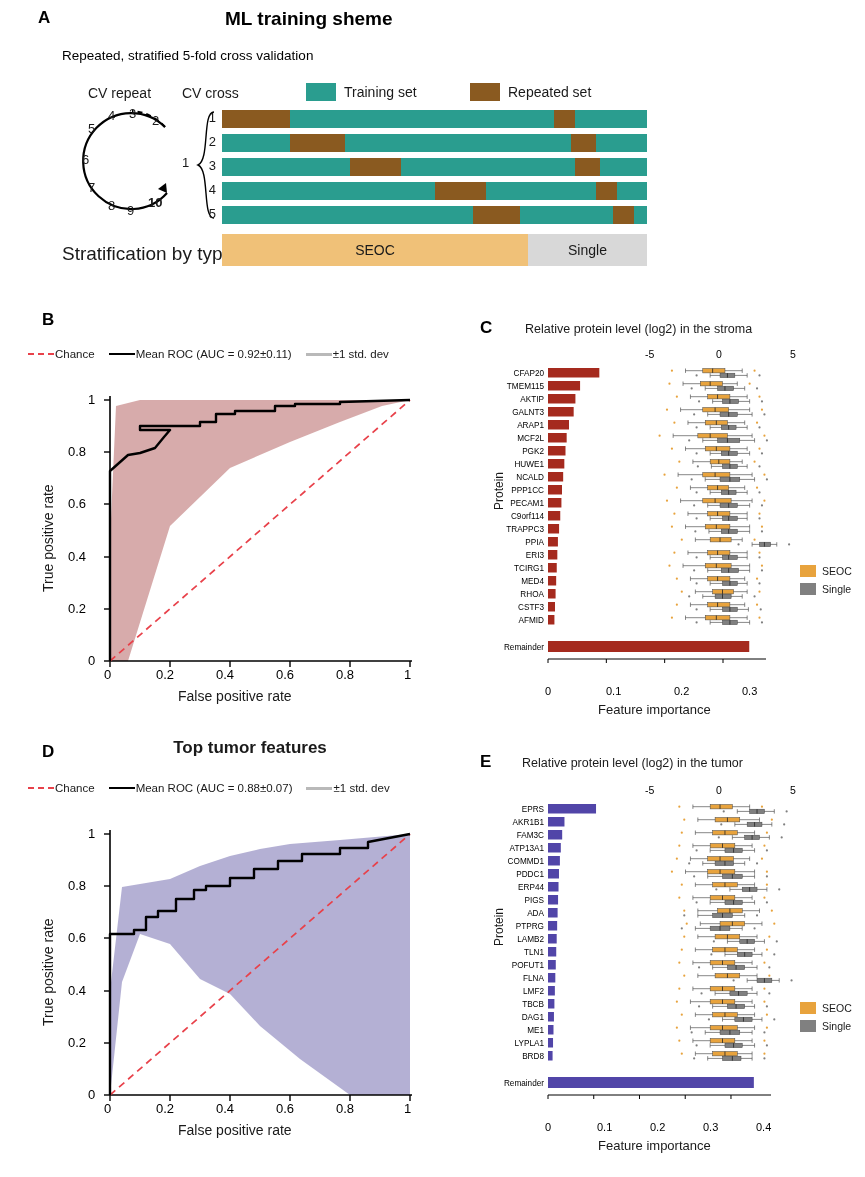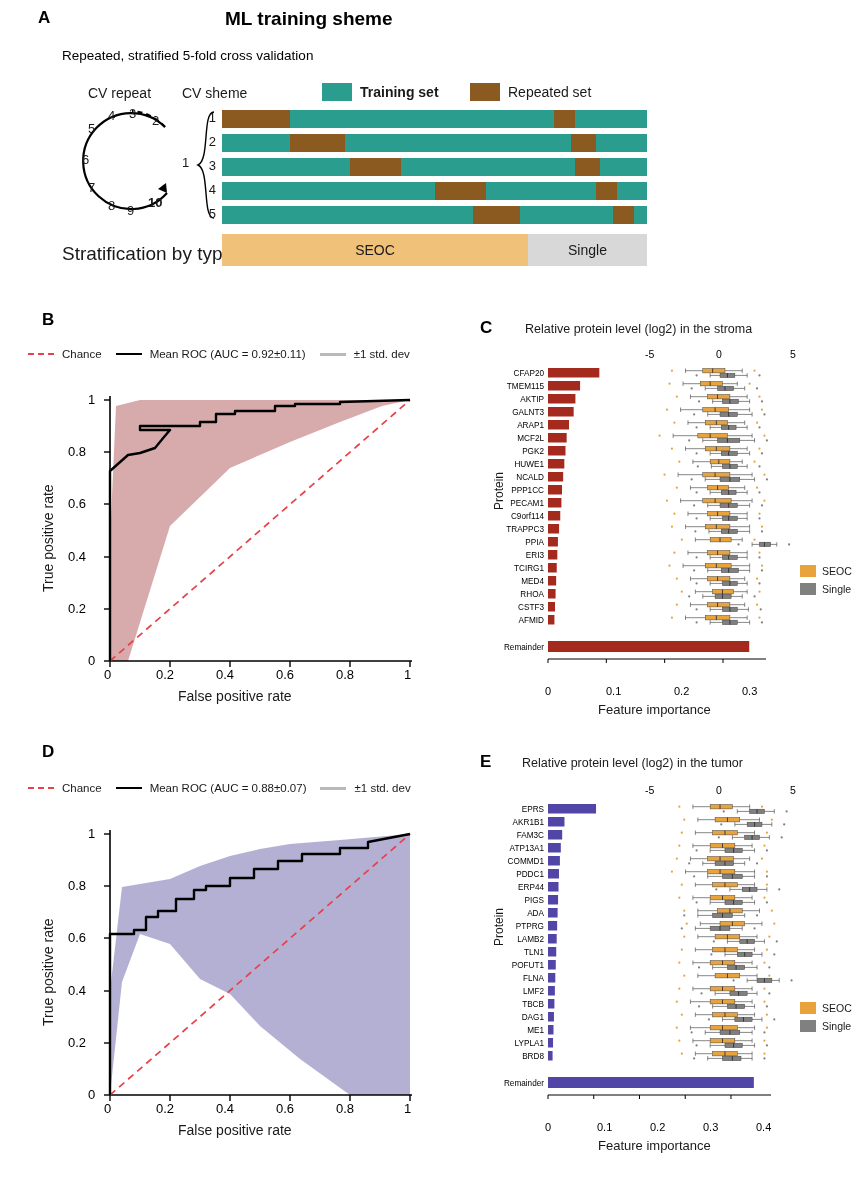--- a/index.html
+++ b/index.html
@@ -49,21 +49,21 @@
   .repeat-num { position: absolute; font-size: 13px; }
 
   #stratLabel { position: absolute; left: 62px; top: 243px; font-size: 19px; }
   #stratBar { position: absolute; left: 222px; top: 234px; width: 425px; height: 32px; display: flex; }
   #stratSEOC { background: #f0c178; flex: 0 0 72%; display: flex; align-items: center; justify-content: center; font-size: 14px; }
   #stratSingle { background: #d8d8d8; flex: 1; display: flex; align-items: center; justify-content: center; font-size: 14px; }
 
   
   .roc-title { position: absolute; font-size: 17px; font-weight: bold; text-align: center; }
   .roc-legend { position: absolute; display: flex; align-items: center; gap: 14px; font-size: 11.5px; }
-  .roc-legend .item { display: flex; align-items: center; gap: 8px; white-space: nowrap; }
+  .roc-legend .item { display: flex; align-items: center; gap: 1px; white-space: nowrap; }
   .ln { display: inline-block; width: 26px; height: 0; border-top: 2px solid #000; }
   .ln-dash { border-top: 2px dashed #e8414a; }
   .ln-grey { border-top: 3px solid #b9b9b9; }
 
   .axis-label { position: absolute; font-size: 14px; }
   .y-axis-label { transform: rotate(-90deg); transform-origin: left top; white-space: nowrap; }
 
   
   .imp-title { position: absolute; font-size: 12.5px; }
   .tick-lbl { position: absolute; font-size: 10.5px; color: #000; }
@@ -74,23 +74,23 @@
   .prot-axis-title { position: absolute; font-size: 12px; transform: rotate(-90deg); transform-origin: left top; }
 </style>
 </head>
 <body>
 
 <div id="panelA">
   <div class="panel-letter" style="left:38px; top:8px;">A</div>
   <div id="titleA">ML training sheme</div>
   <div id="subA">Repeated, stratified 5-fold cross validation</div>
   <div id="lblCVrepeat">CV repeat</div>
-  <div id="lblCVsplit">CV sheme</div>
-
-  <div class="legend-a" style="left:322px;font-weight:bold;">
+  <div id="lblCVsplit">CV cross</div>
+
+  <div class="legend-a" style="left:306px;">
     <span class="legend-swatch" style="background:#2a9d8f"></span>
     <span>Training set</span>
   </div>
   <div class="legend-a" style="left:470px;">
     <span class="legend-swatch" style="background:#8a5a20"></span>
     <span>Repeated set</span>
   </div>
 
   <svg class="repeat-circle" viewBox="0 0 115 115">
     <path d="M 95 22 A 48 48 0 1 0 97 88" fill="none" stroke="#000" stroke-width="2.2" stroke-dasharray="0"></path>
@@ -574,20 +574,21 @@
   <div class="tick-lbl" style="left:75px; top:385px; font-size:11px;">0</div>
   <div class="tick-lbl" style="left:136px; top:385px; font-size:11px;">0.1</div>
   <div class="tick-lbl" style="left:204px; top:385px; font-size:11px;">0.2</div>
   <div class="tick-lbl" style="left:272px; top:385px; font-size:11px;">0.3</div>
   <div class="axis-title-small" style="left:128px; top:402px;">Feature importance</div>
   <div class="prot-axis-title" style="left:22px; top:210px;">Protein</div>
 </div>
 
 <div class="abs" style="left:0; top:730px; width:470px; height:447px;">
   <div class="panel-letter" style="left:42px; top:12px;">D</div>
+  <div class="roc-title" style="left:120px; top:8px; width:260px;">Top tumor features</div>
   <div class="roc-legend" style="left:28px; top:52px;">
     <span class="item">
         <span class="ln ln-dash"></span>
         <span>Chance</span>
       </span>
     <span class="item">
         <span class="ln"></span>
         <span>Mean ROC (AUC = 0.88±0.07)</span>
       </span>
     <span class="item">

